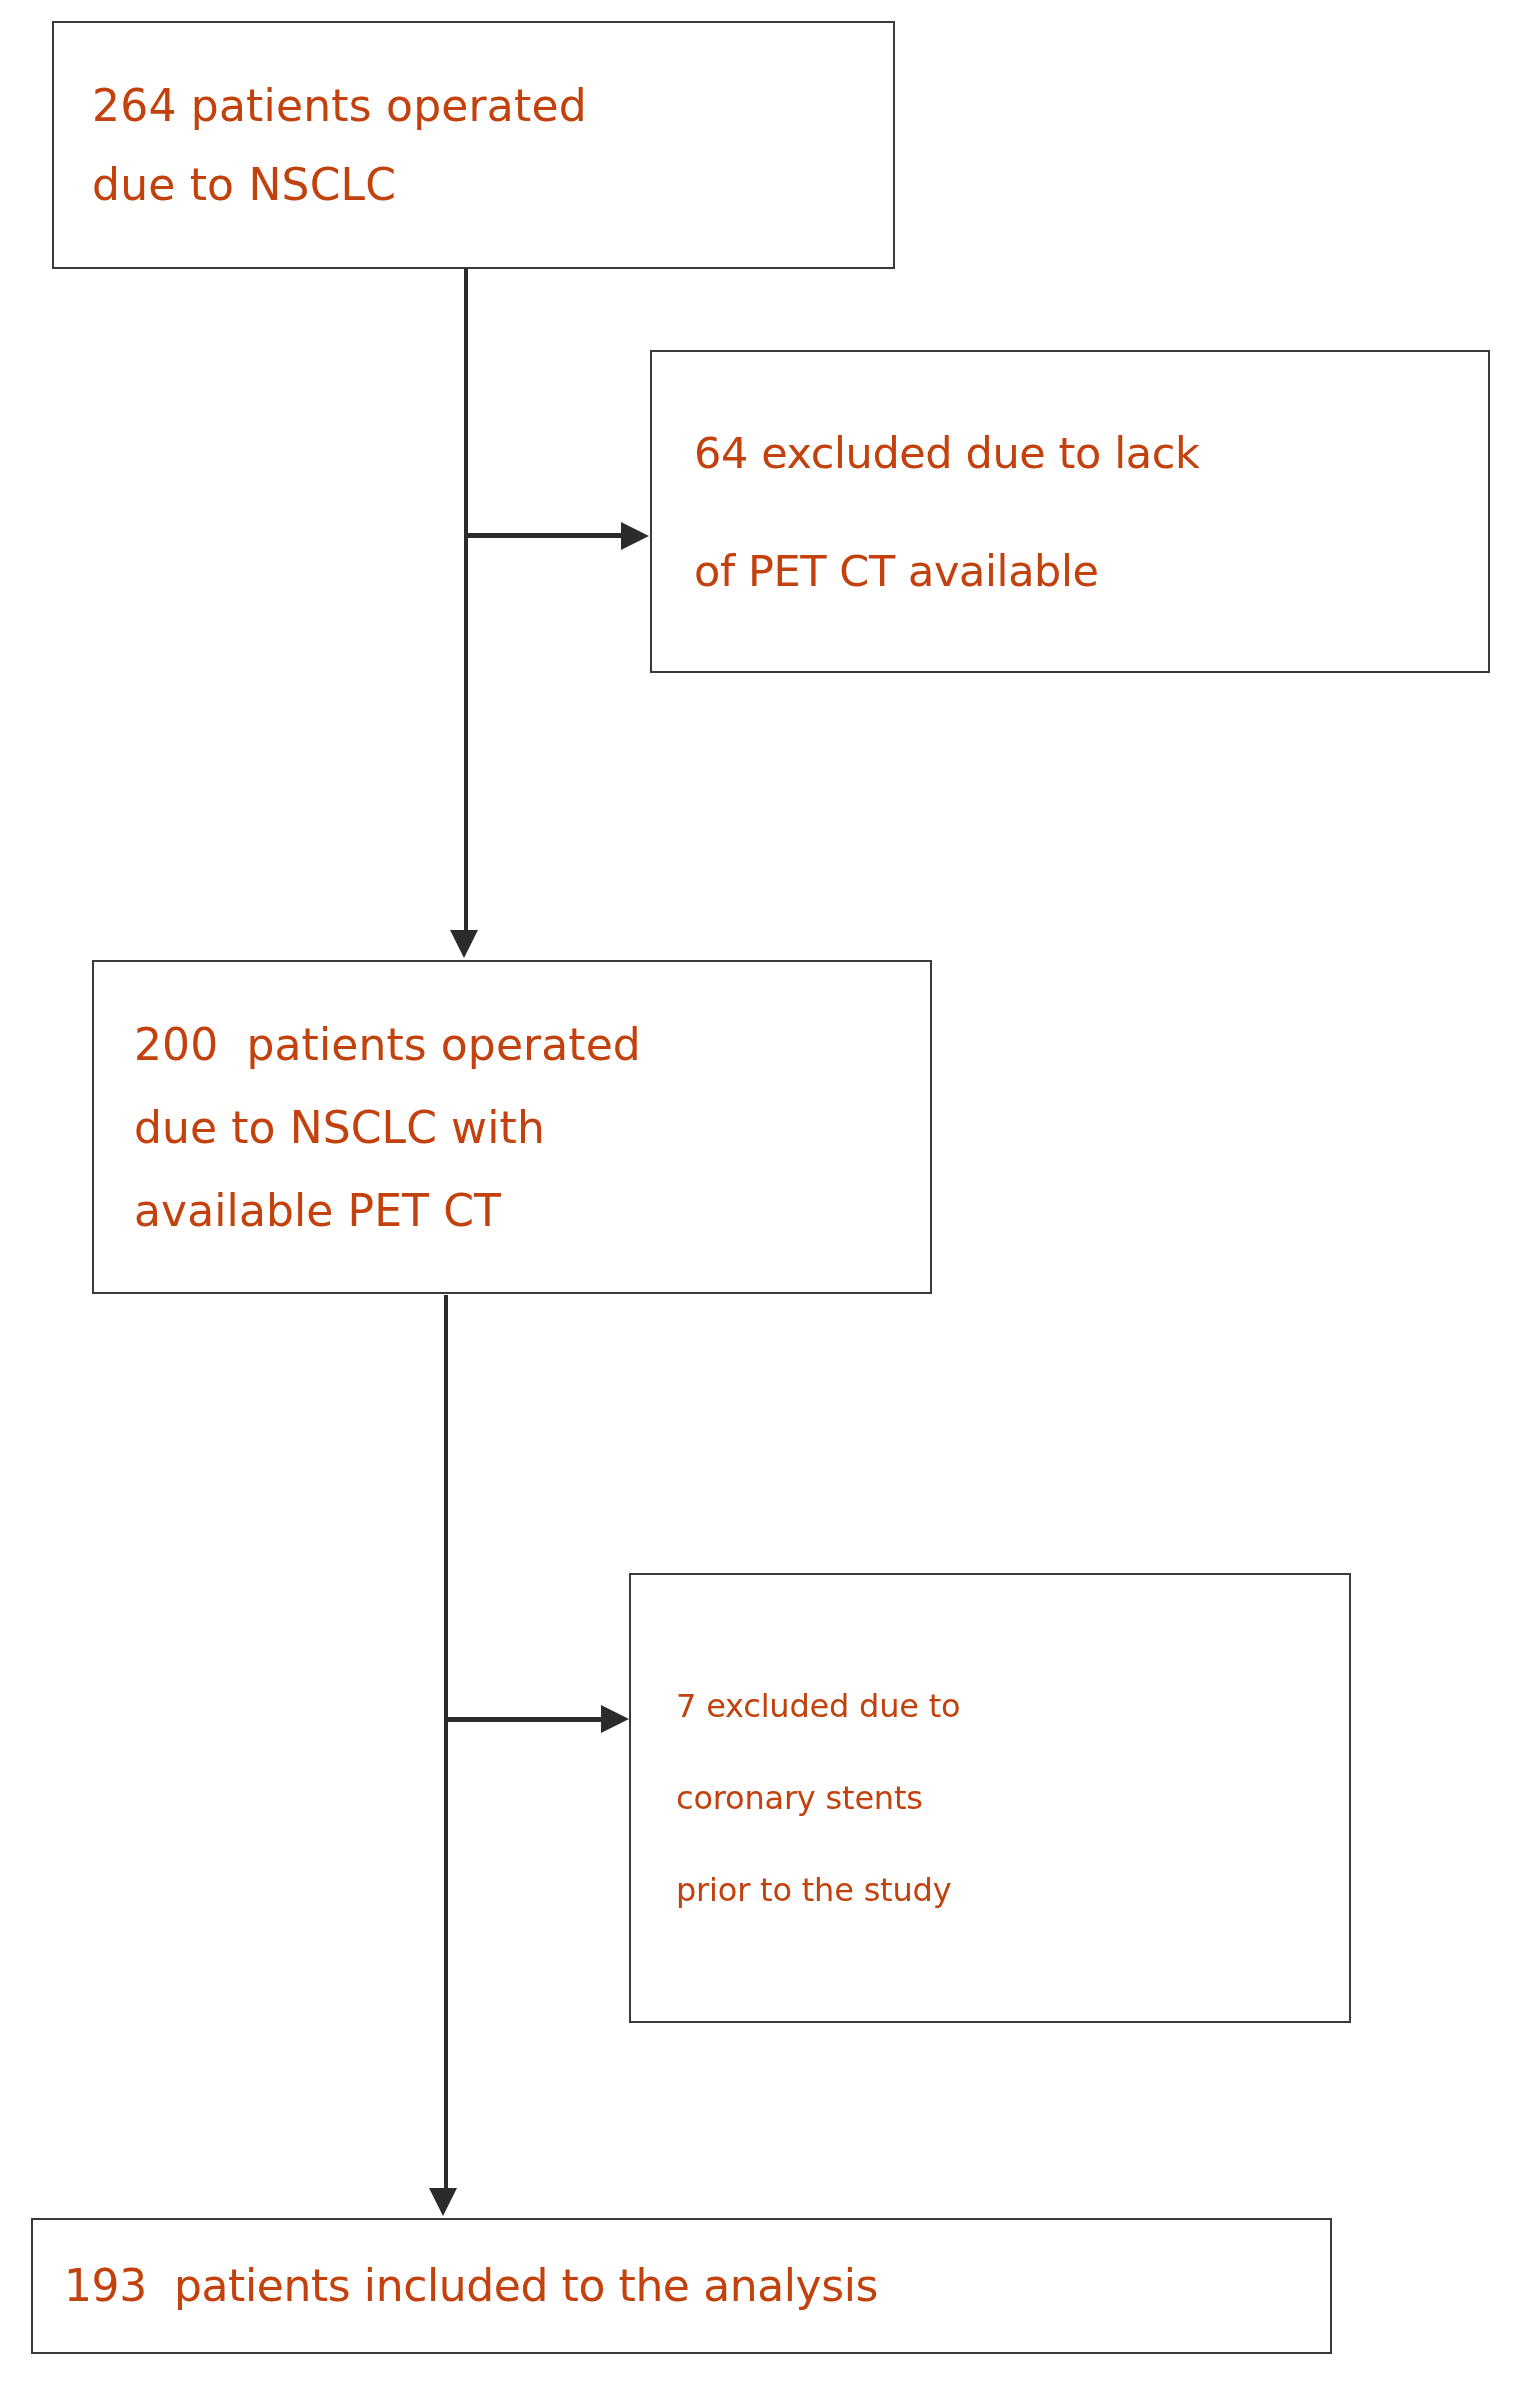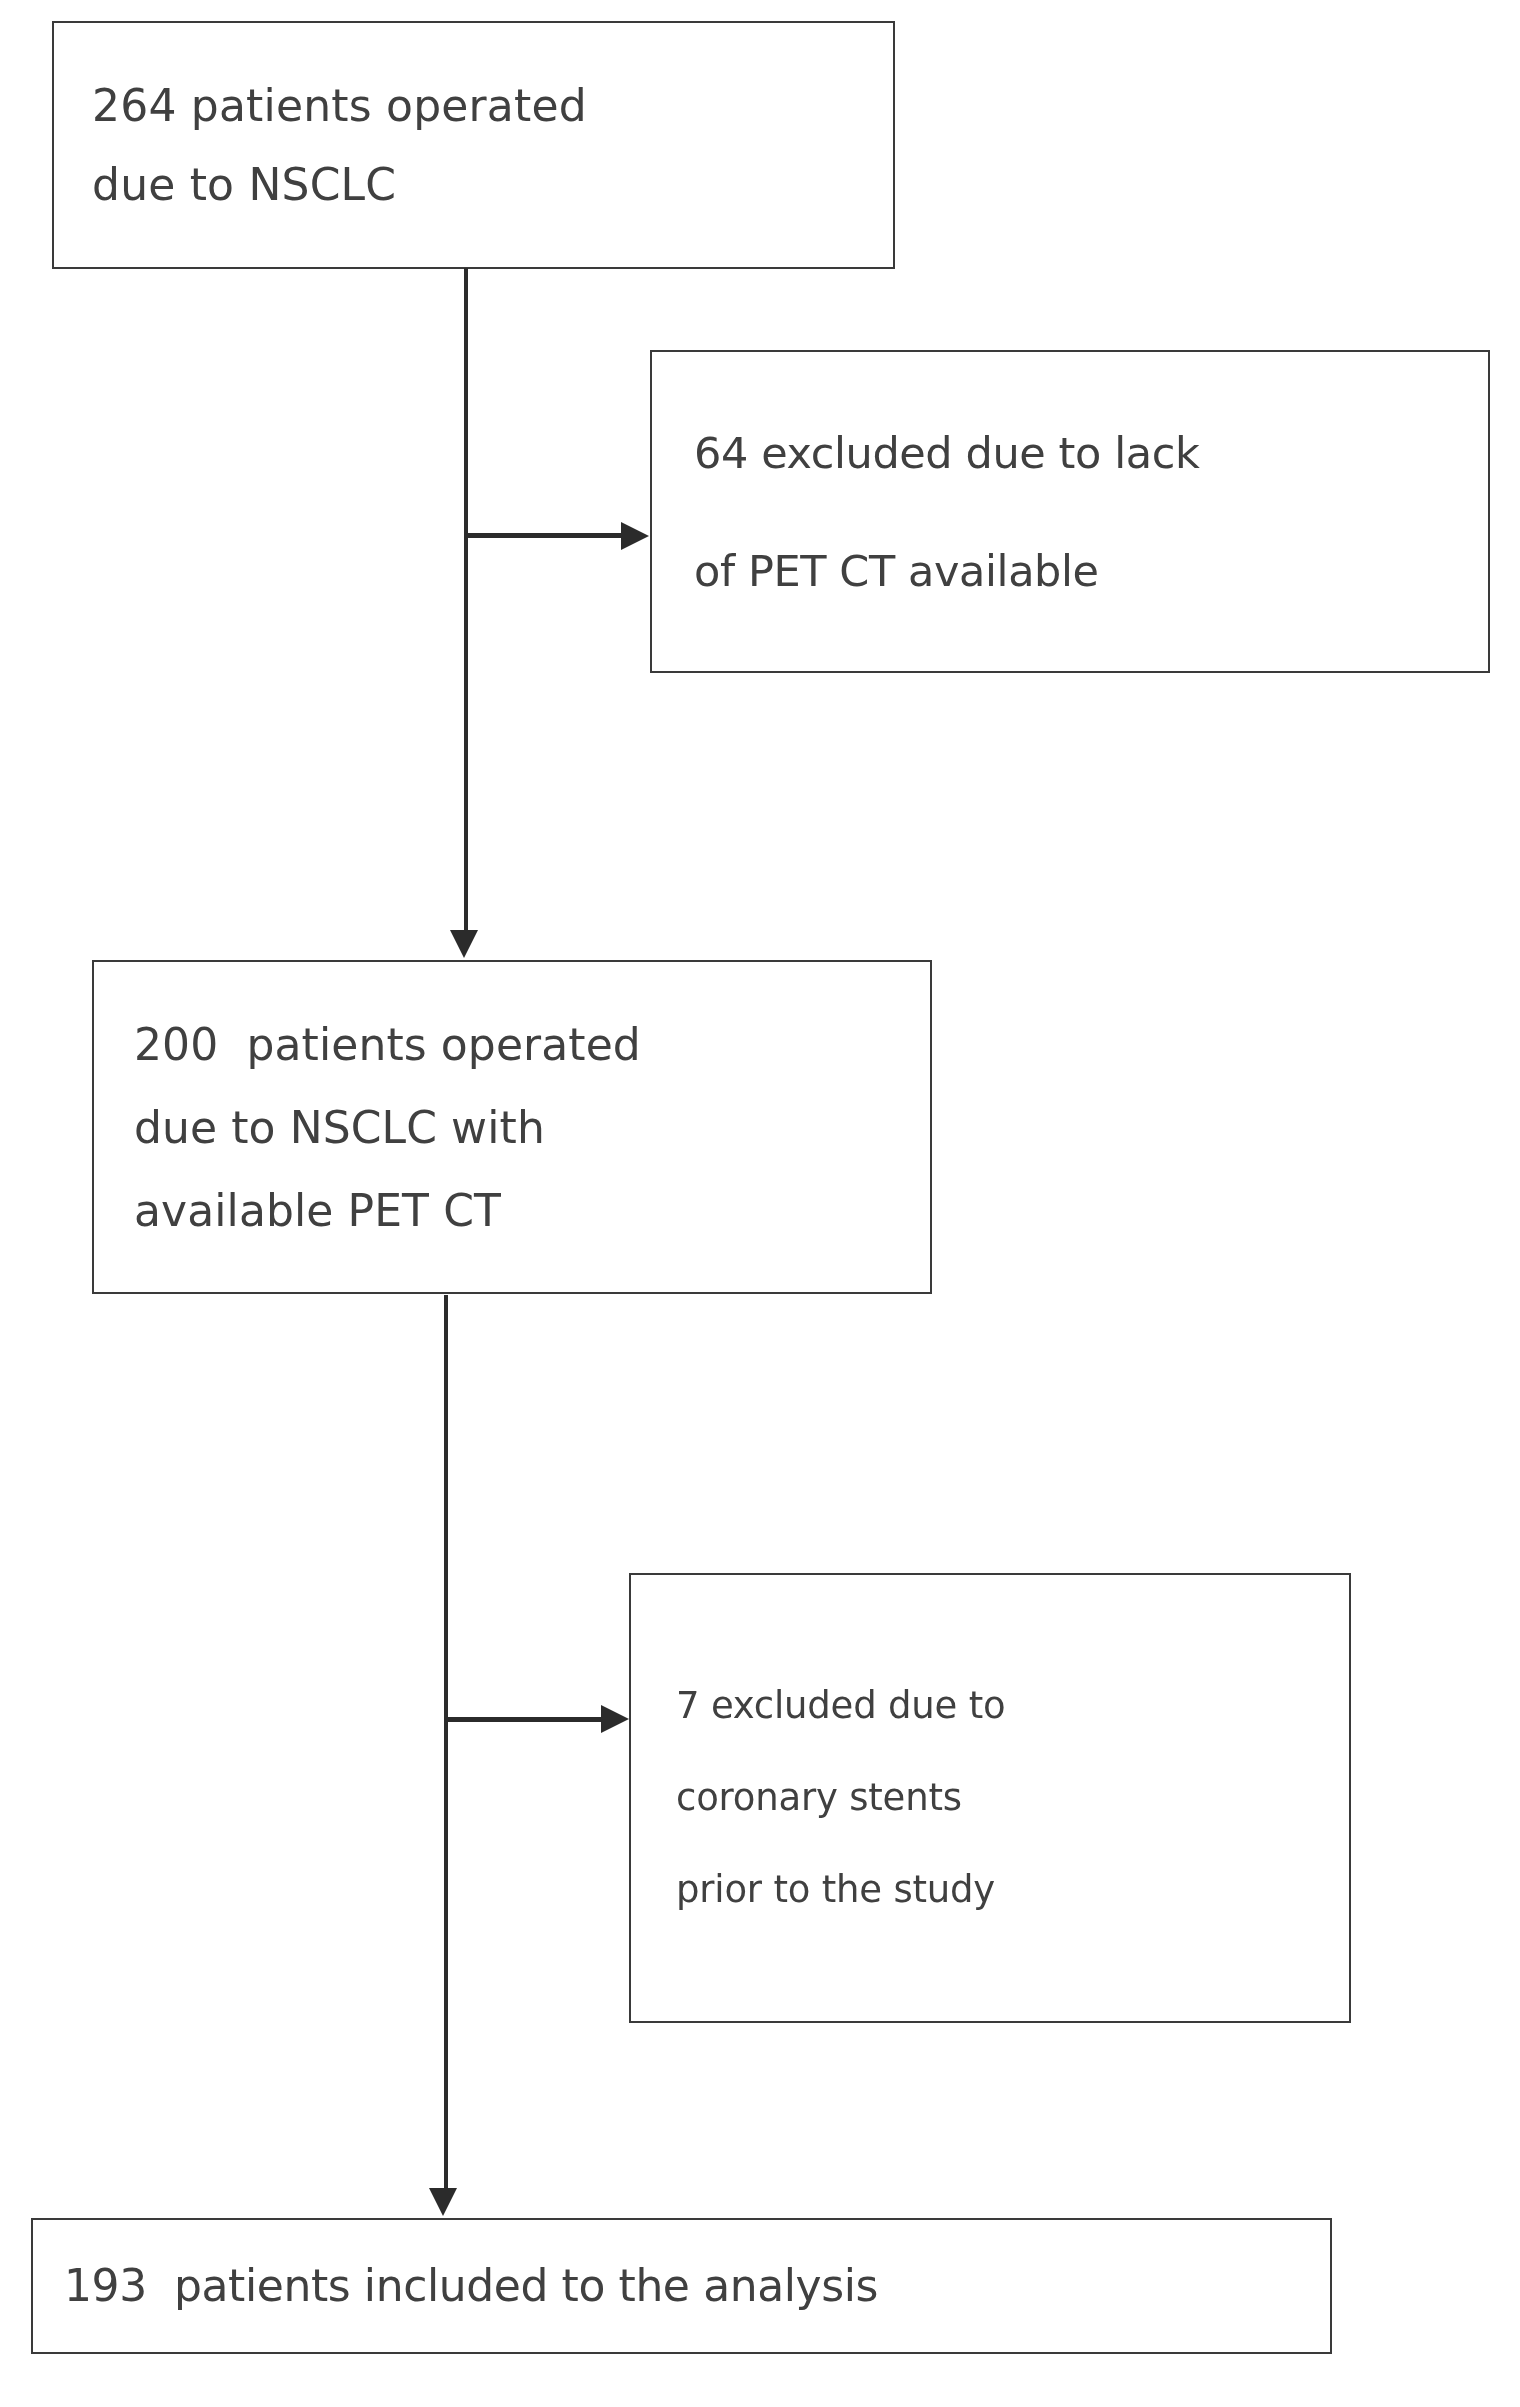--- a/index.html
+++ b/index.html
@@ -22,21 +22,21 @@
     position: absolute;
     box-sizing: border-box;
     background: #ffffff;
     border: 2.8px solid #3a3a3a;
     display: flex;
     flex-direction: column;
     justify-content: center;
   }
   .flow-box .box-text {
     display: block;
-    color: #404040;
+    color: #c2410c;
     font-family: "DejaVu Sans", sans-serif;
     white-space: pre;
   }
   
   #box-enrolled {
     left: 52px;
     top: 21px;
     width: 843px;
     height: 248px;
     padding: 0 0 0 38px;
@@ -75,21 +75,21 @@
   }
   
   #box-excluded-stents {
     left: 629px;
     top: 1573px;
     width: 722px;
     height: 450px;
     padding: 0 0 0 45px;
   }
   #box-excluded-stents .box-text {
-    font-size: 37px;
+    font-size: 32px;
     line-height: 92px;
     letter-spacing: -0.2px;
   }
   
   #box-analysed {
     left: 31px;
     top: 2218px;
     width: 1301px;
     height: 136px;
     padding: 0 1px 0 31px;

